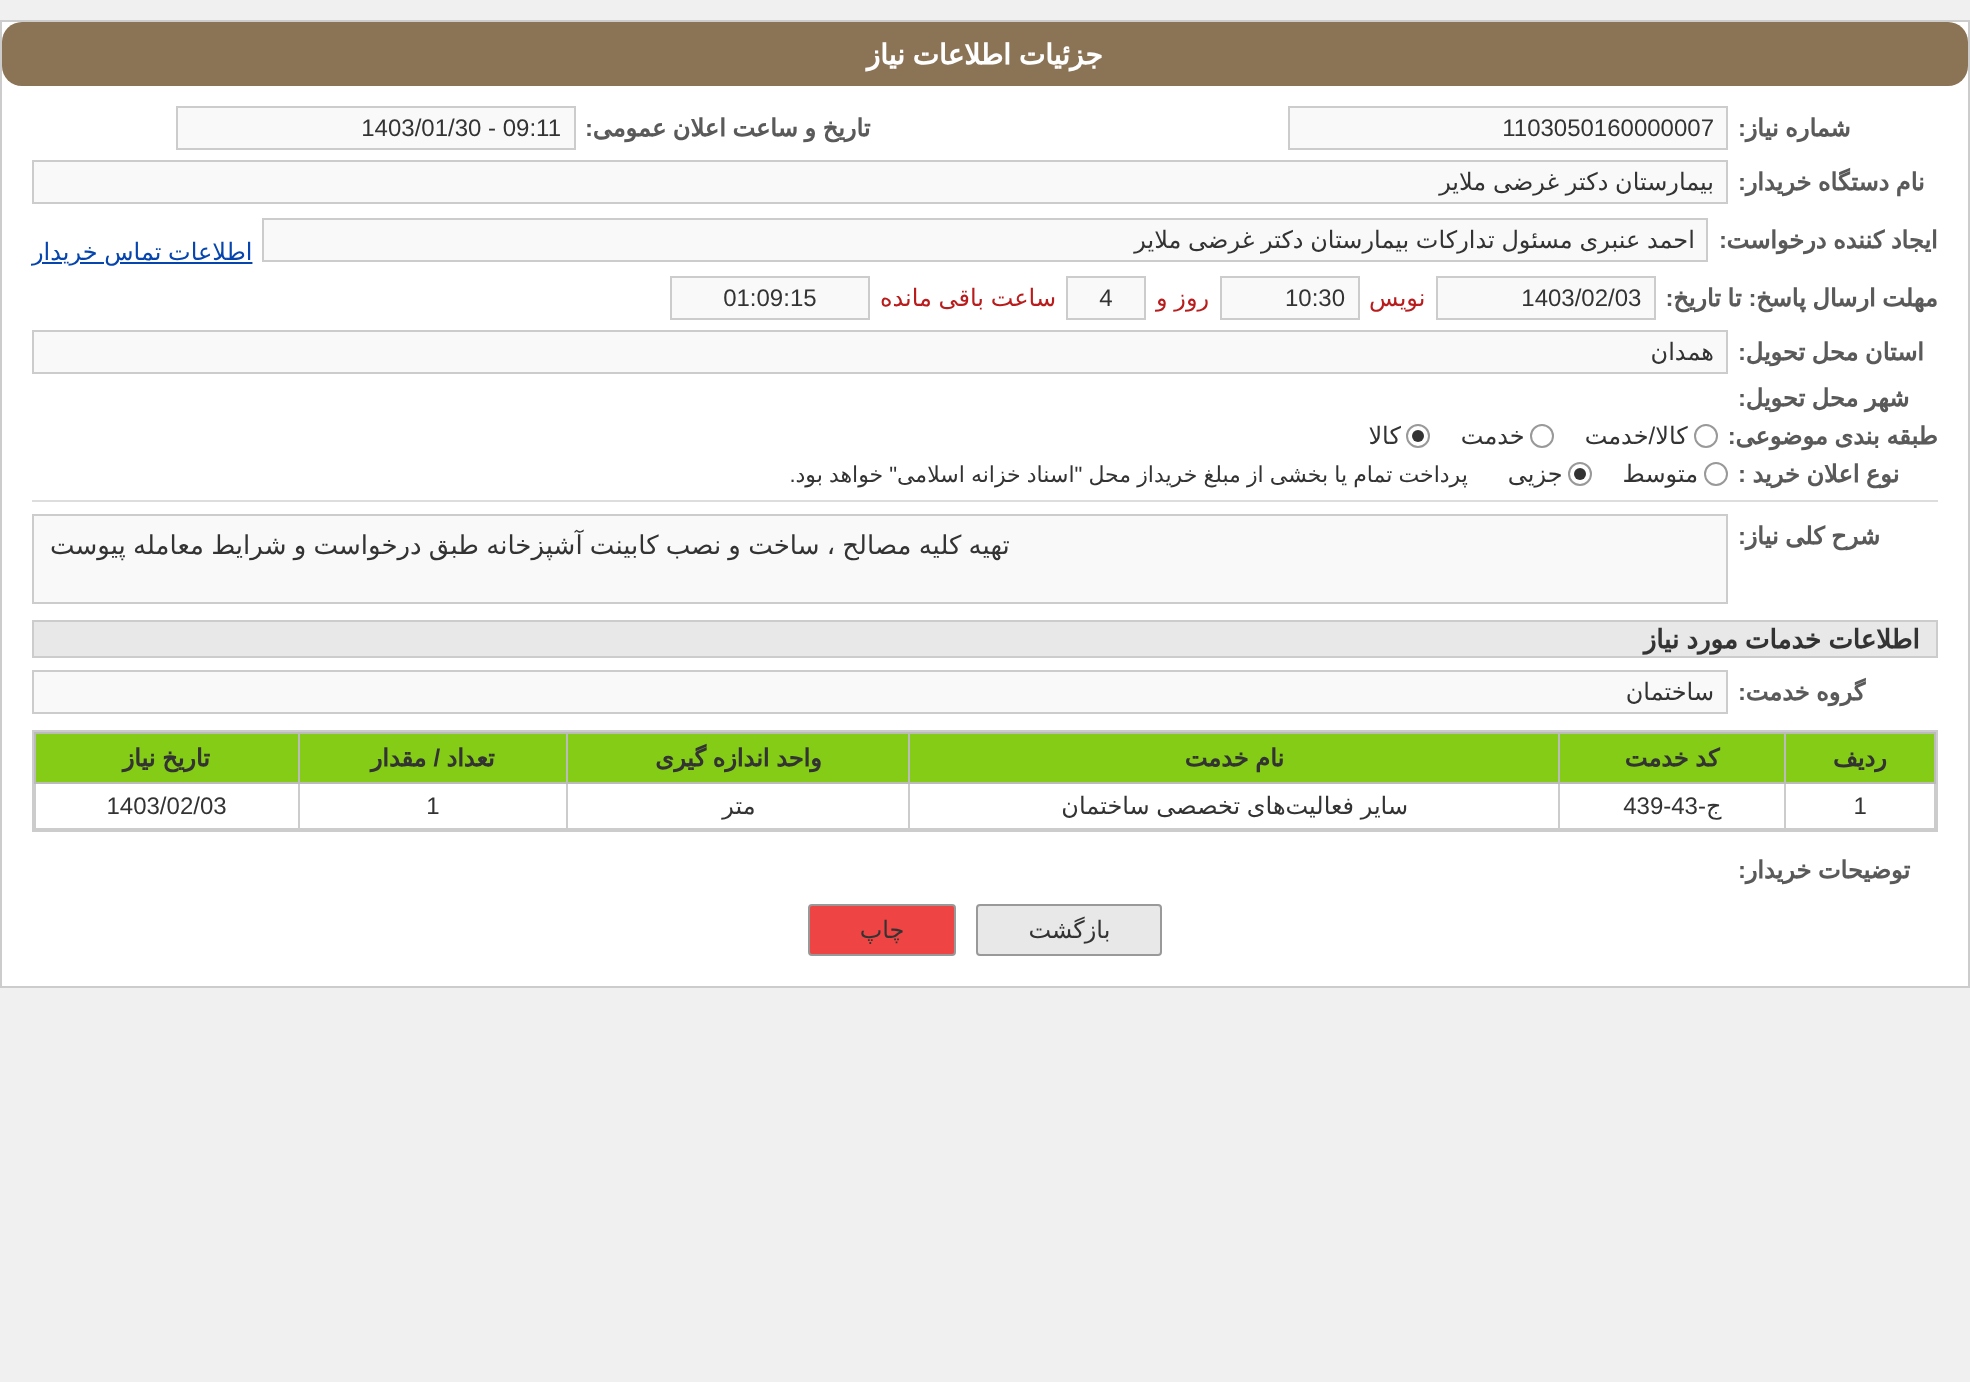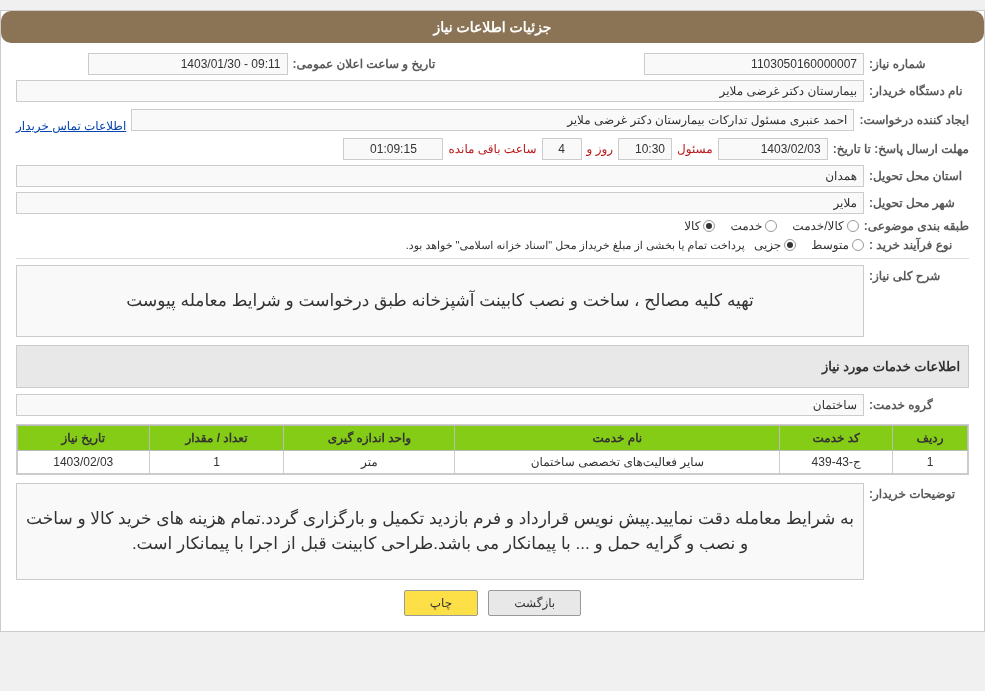--- a/index.html
+++ b/index.html
@@ -60,21 +60,21 @@
       white-space: nowrap;
       margin-top: 12px;
     }
     .inline-label {
       color: #b91c1c;
       white-space: nowrap;
     }
     .section-title {
       background: #e8e8e8;
       border: 1px solid #ccc;
-      padding: 13px 8px;
+      padding: 1px 8px;
       font-weight: bold;
       font-size: 13px;
       margin: 8px 0 6px 0;
       color: #333;
     }
     .radio-group {
       display: flex;
       gap: 15px;
       align-items: center;
     }
@@ -100,25 +100,25 @@
       border-radius: 50%;
       background: #333;
     }
     .note-text {
       color: #333;
       font-size: 11px;
     }
     .textarea-box {
       border: 1px solid #ccc;
       background: #f9f9f9;
-      padding: 22px 8px;
+      padding: 5px 8px;
       min-height: 45px;
-      text-align: center;
-      color: #333;
-      font-size: 17px;
+      text-align: left;
+      color: #333;
+      font-size: 13px;
       line-height: 1.5;
     }
     .table-container {
       margin: 8px 0;
       border: 1px solid #ccc;
     }
     .data-table {
       width: 100%;
       border-collapse: collapse;
       font-size: 12px;
@@ -147,21 +147,21 @@
       padding: 5px 25px;
       border: 1px solid #999;
       cursor: pointer;
       font-size: 12px;
       font-family: Tahoma, Arial, sans-serif;
       background: #e8e8e8;
       color: #333;
       border-radius: 2px;
     }
     .btn-print {
-      background: #fde047;
+      background: #ef4444;
     }
     .btn-back {
       background: #e8e8e8;
     }
     .divider {
       border: none;
       border-top: 1px solid #ddd;
       margin: 6px 0;
     }
   </style>
@@ -191,36 +191,35 @@
 
     <div class="form-row">
       <span class="form-label">ایجاد کننده درخواست:</span>
       <div class="form-value" style="flex:1;">احمد عنبری مسئول تدارکات بیمارستان دکتر غرضی ملایر</div>
       <span class="link-text">اطلاعات تماس خریدار</span>
     </div>
 
     <div class="form-row">
       <span class="form-label">مهلت ارسال پاسخ: تا تاریخ:</span>
       <div class="form-value fixed-width" style="width:110px;">1403/02/03</div>
-      <span class="inline-label">مسئول</span>
-      <div class="form-value fixed-width" style="width:54px;">10:30</div>
+      <span class="inline-label">نویس</span>
+      <div class="form-value fixed-width" style="width:70px;">10:30</div>
       <span class="inline-label">روز و</span>
       <div class="form-value fixed-width" style="width:40px; text-align:center;">4</div>
       <span class="inline-label">ساعت باقی مانده</span>
       <div class="form-value fixed-width" style="width:100px; text-align:center;">01:09:15</div>
     </div>
 
     <div class="form-row">
       <span class="form-label">استان محل تحویل:</span>
       <div class="form-value">همدان</div>
     </div>
 
     <div class="form-row">
       <span class="form-label">شهر محل تحویل:</span>
-      <div class="form-value">ملایر</div>
     </div>
 
     <div class="form-row">
       <span class="form-label">طبقه بندی موضوعی:</span>
       <div class="radio-group">
         <div class="radio-item">
           <div class="radio-circle"></div>
           <span>کالا/خدمت</span>
         </div>
         <div class="radio-item">
@@ -228,32 +227,32 @@
           <span>خدمت</span>
         </div>
         <div class="radio-item">
           <div class="radio-circle selected"></div>
           <span>کالا</span>
         </div>
       </div>
     </div>
 
     <div class="form-row">
-      <span class="form-label">نوع فرآیند خرید :</span>
+      <span class="form-label">نوع اعلان خرید :</span>
       <div class="radio-group">
         <div class="radio-item">
           <div class="radio-circle"></div>
           <span>متوسط</span>
         </div>
         <div class="radio-item">
           <div class="radio-circle selected"></div>
           <span>جزیی</span>
         </div>
       </div>
-      <span class="note-text" style="margin-right:4px;">پرداخت تمام یا بخشی از مبلغ خریداز محل "اسناد خزانه اسلامی" خواهد بود.</span>
+      <span class="note-text" style="margin-right:15px;">پرداخت تمام یا بخشی از مبلغ خریداز محل "اسناد خزانه اسلامی" خواهد بود.</span>
     </div>
 
     <hr class="divider">
 
     <div class="form-row" style="align-items:flex-start;">
       <span class="form-label" style="padding-top:4px;">شرح کلی نیاز:</span>
       <div class="textarea-box" style="flex:1;">تهیه کلیه مصالح ، ساخت و نصب کابینت آشپزخانه طبق درخواست و شرایط معامله پیوست</div>
     </div>
 
     <div class="section-title">اطلاعات خدمات مورد نیاز</div>
@@ -284,21 +283,20 @@
               <td>متر</td>
               <td>1</td>
               <td>1403/02/03</td>
             </tr>
           </tbody>
       </table>
     </div>
 
     <div class="form-row" style="align-items:flex-start;">
       <span class="form-label" style="padding-top:4px;">توضیحات خریدار:</span>
-      <div class="textarea-box" style="flex:1; min-height:60px;">به شرایط معامله دقت نمایید.پیش نویس قرارداد و فرم بازدید تکمیل و بارگزاری گردد.تمام هزینه های خرید کالا و ساخت و نصب و گرایه حمل و ... با پیمانکار می باشد.طراحی کابینت قبل از اجرا با پیمانکار است.</div>
     </div>
 
     <div class="button-row">
       <button class="btn btn-back">بازگشت</button>
       <button class="btn btn-print">چاپ</button>
     </div>
 
   </div>
 </div>
 

